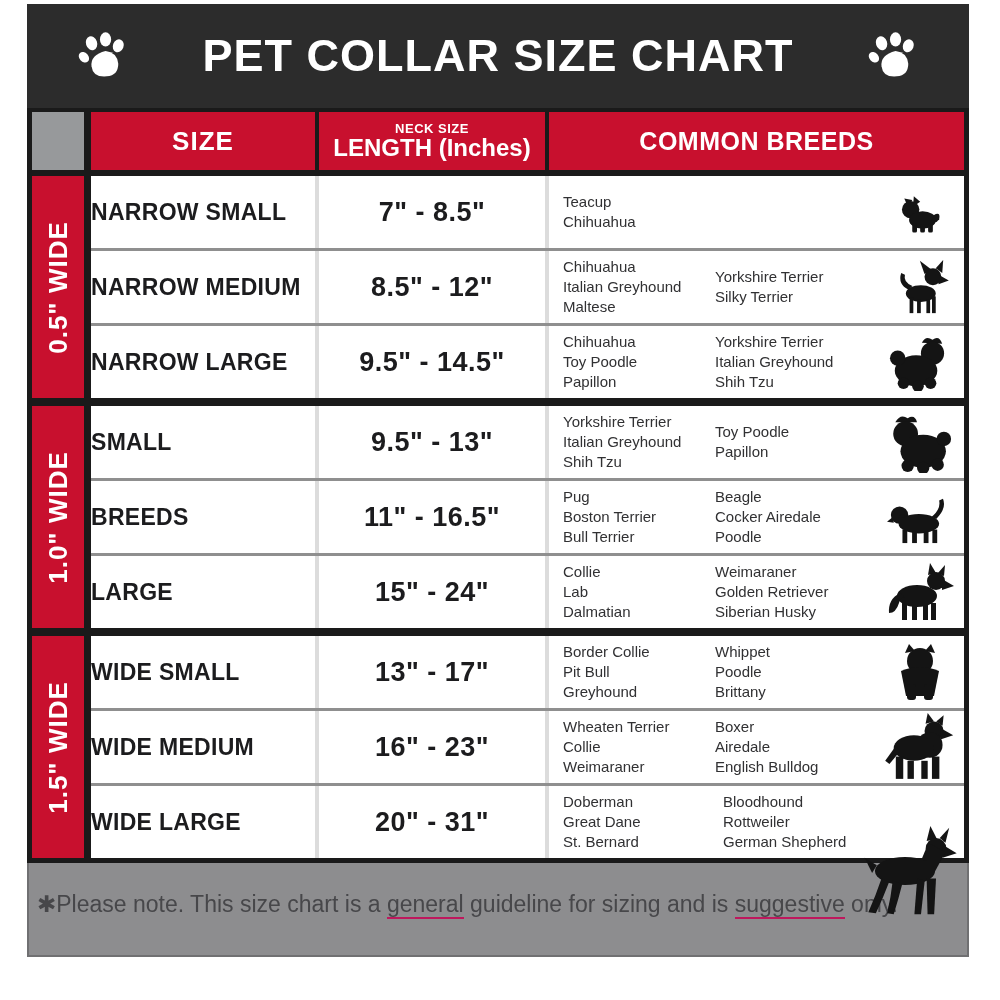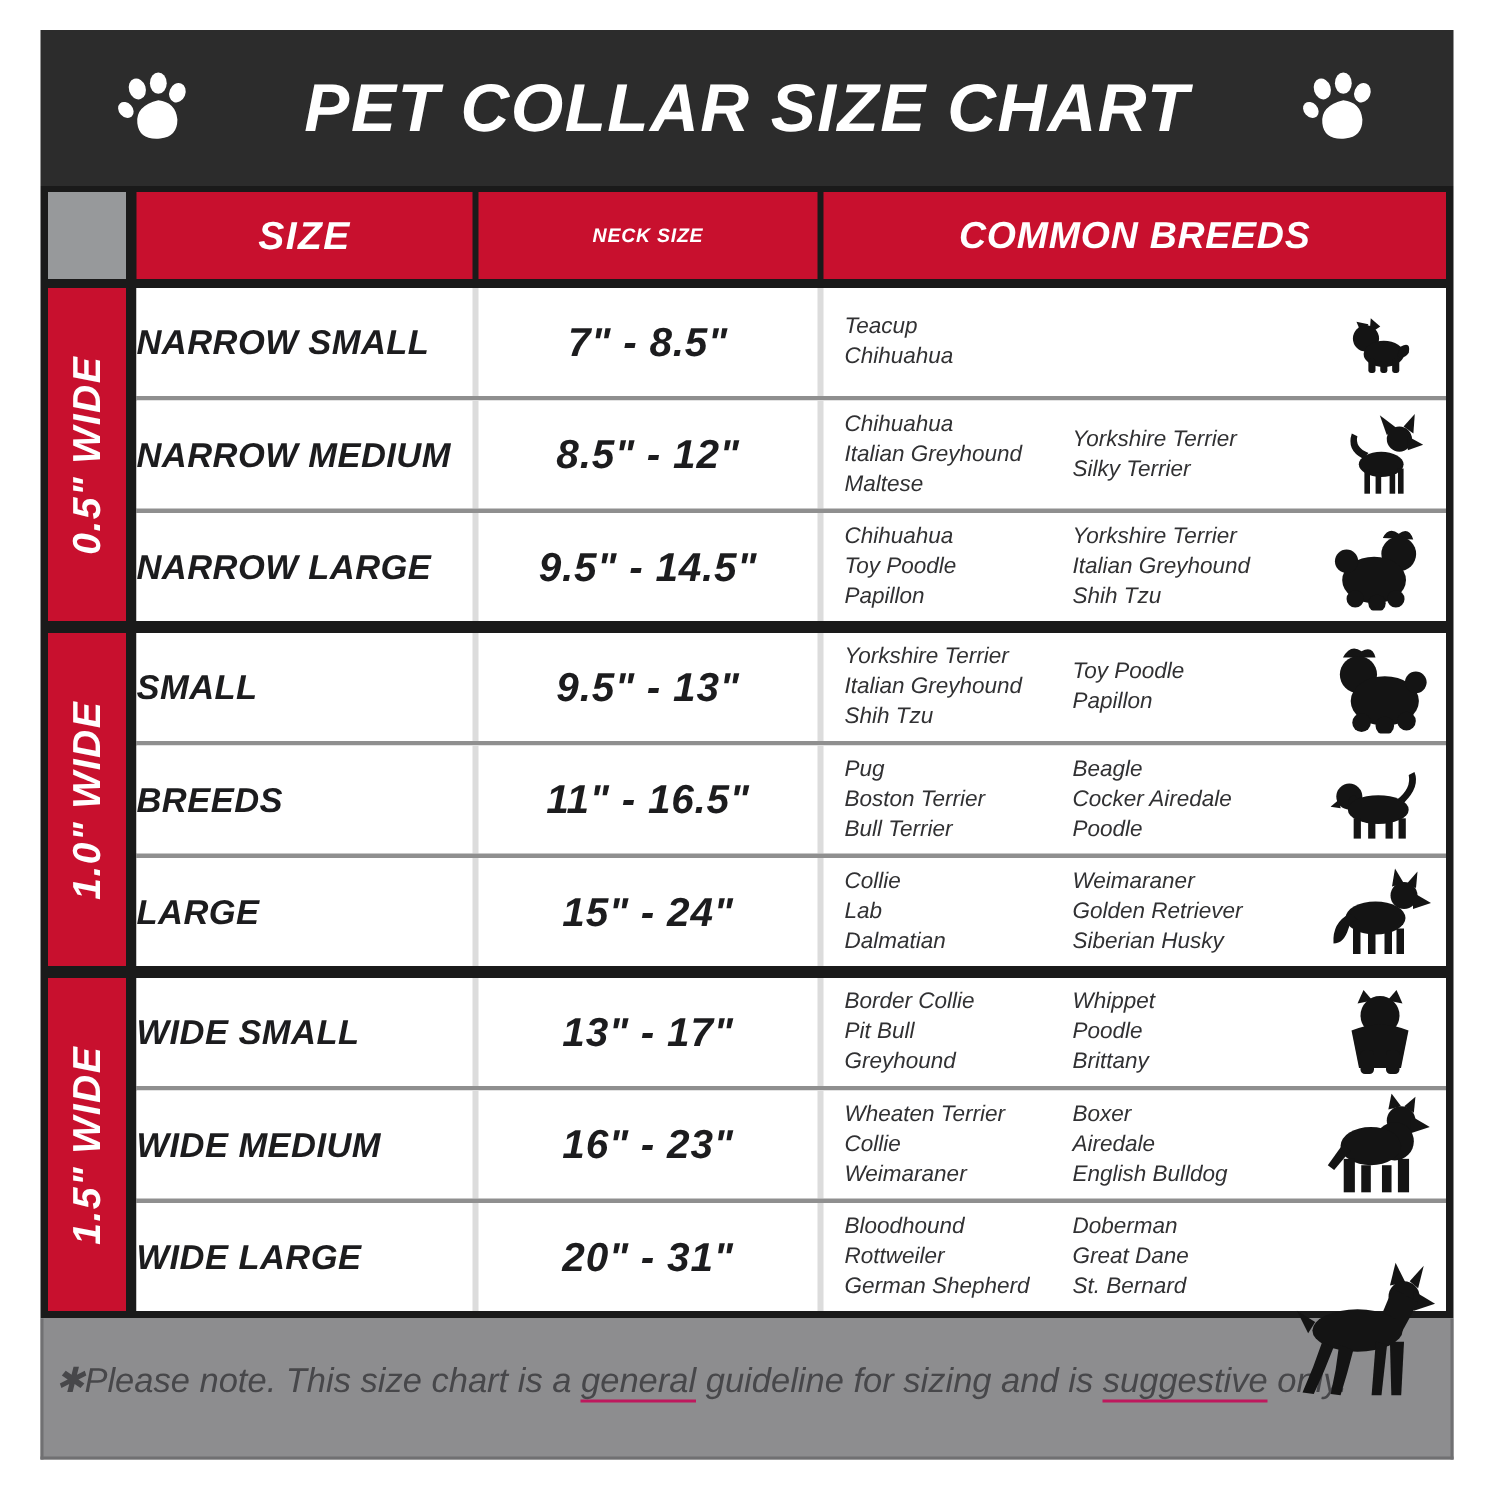--- a/index.html
+++ b/index.html
@@ -1,18 +1,18 @@
 <!DOCTYPE html>
 <html><head>
 <meta charset="utf-8">
 <style>
   * { box-sizing: border-box; margin: 0; padding: 0; }
   html,body { width:1000px; height:1000px; background:#ffffff; font-family:"Liberation Sans", sans-serif; }
   .page { position:relative; width:1000px; height:1000px; background:#ffffff; overflow:hidden; }
-  .content { position:absolute; left:27px; top:20px; width:942px;font-style:italic; }
+  .content { position:absolute; left:27px; top:4px; width:942px; }
 
   
   .title-band { height:104px; background:#2c2c2c; display:flex; align-items:center; padding:0 48px; }
   .paw { width:56px; height:54px; flex:0 0 auto; }
   .paw svg { width:100%; height:100%; }
   .main-title { flex:1; text-align:center; color:#fff; font-weight:bold; font-size:45px; letter-spacing:1px; white-space:nowrap; }
 
   
   .size-table { background:#1a1a1a; padding:4px 5px 5px 5px; }
   .thead { display:flex; height:58px; }
@@ -94,20 +94,21 @@
     </div>
 
     <div class="size-table" data-name="size-table">
       <div class="thead" data-name="table-header-row">
         <div class="corner" data-name="corner-cell"></div>
         <div class="hgap"></div>
         <div class="hcell h-size" data-name="column-header-size">SIZE</div>
         <div class="hsep"></div>
         <div class="hcell h-neck" data-name="column-header-neck-length">
           <div class="neck-sub" data-name="neck-size-sublabel">NECK SIZE</div>
+          <div class="neck-main" data-name="neck-length-label">LENGTH (Inches)</div>
         </div>
         <div class="hsep"></div>
         <div class="hcell h-breeds" data-name="column-header-breeds">COMMON BREEDS</div>
       </div>
       <div class="sep1" data-name="section-separator"></div>
       <div id="table-body" data-name="table-body">
           <div class="band-section" data-name="width-section">
             <div class="band" data-name="width-band">
               <span class="band-label" data-name="width-band-label">0.5" WIDE</span>
             </div>
@@ -389,29 +390,29 @@
                   </div>
                 </div>
               </div>
               <div class="rowdiv" data-name="row-divider"></div>
               <div class="row" data-name="table-row">
                 <div class="cell-size" data-name="size-name">WIDE LARGE</div>
                 <div class="vsep" data-name="column-divider"></div>
                 <div class="cell-neck" data-name="neck-length-value">20" - 31"</div>
                 <div class="vsep" data-name="column-divider"></div>
                 <div class="cell-breeds" data-name="breeds-cell">
+                  <div class="bcol bcol2" data-name="breeds-column-2">
+                    <div class="breed-line" data-name="breed-name">Doberman</div>
+                    <div class="breed-line" data-name="breed-name">Great Dane</div>
+                    <div class="breed-line" data-name="breed-name">St. Bernard</div>
+                  </div>
                   <div class="bcol bcol1" data-name="breeds-column-1">
                     <div class="breed-line" data-name="breed-name">Bloodhound</div>
                     <div class="breed-line" data-name="breed-name">Rottweiler</div>
                     <div class="breed-line" data-name="breed-name">German Shepherd</div>
-                  </div>
-                  <div class="bcol bcol2" data-name="breeds-column-2">
-                    <div class="breed-line" data-name="breed-name">Doberman</div>
-                    <div class="breed-line" data-name="breed-name">Great Dane</div>
-                    <div class="breed-line" data-name="breed-name">St. Bernard</div>
                   </div>
                   <div class="icon-box" data-name="doberman-icon">
                     <svg viewBox="0 0 110 100">
                       <g>
                         <path d="M78 18 L82 2 L89 16 Z"></path>
                         <path d="M92 15 L102 4 L98 20 Z"></path>
                         <circle cx="88" cy="26" r="11"></circle>
                         <path d="M95 22 L110 31 L95 36 Z"></path>
                         <path d="M70 44 L80 20 L98 30 L86 52 Z"></path>
                         <ellipse cx="55" cy="50" rx="32" ry="15"></ellipse>

